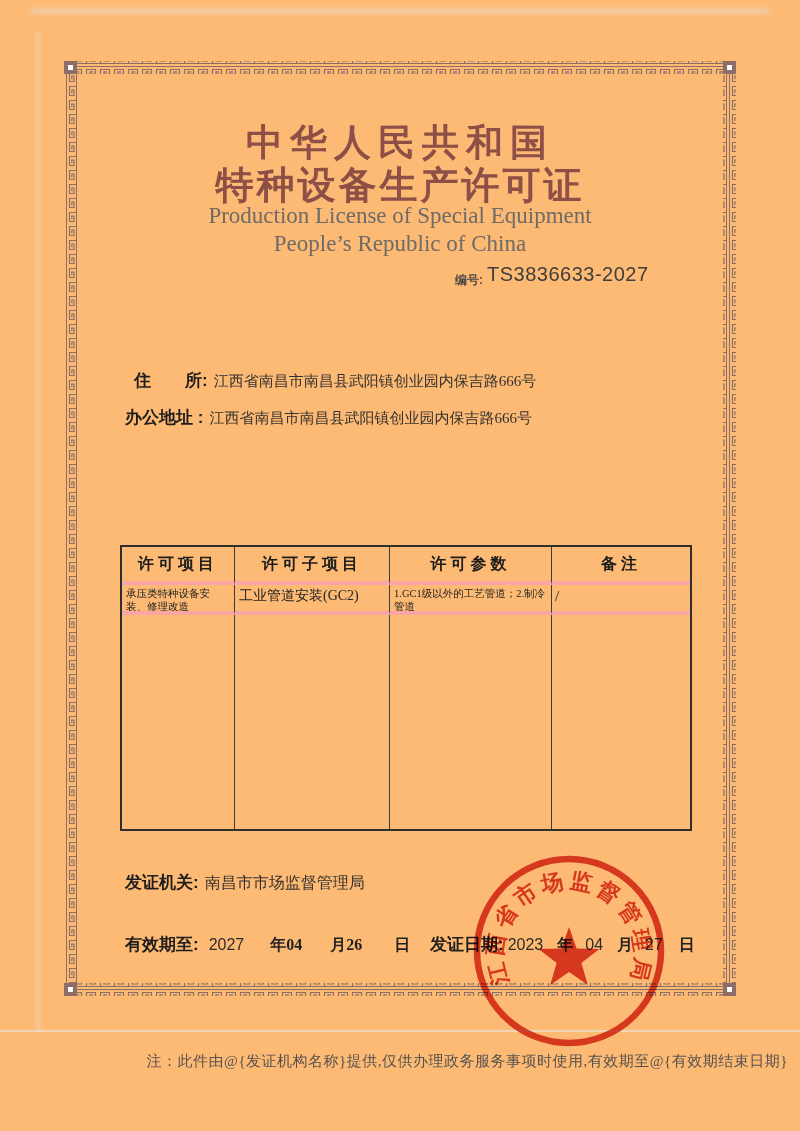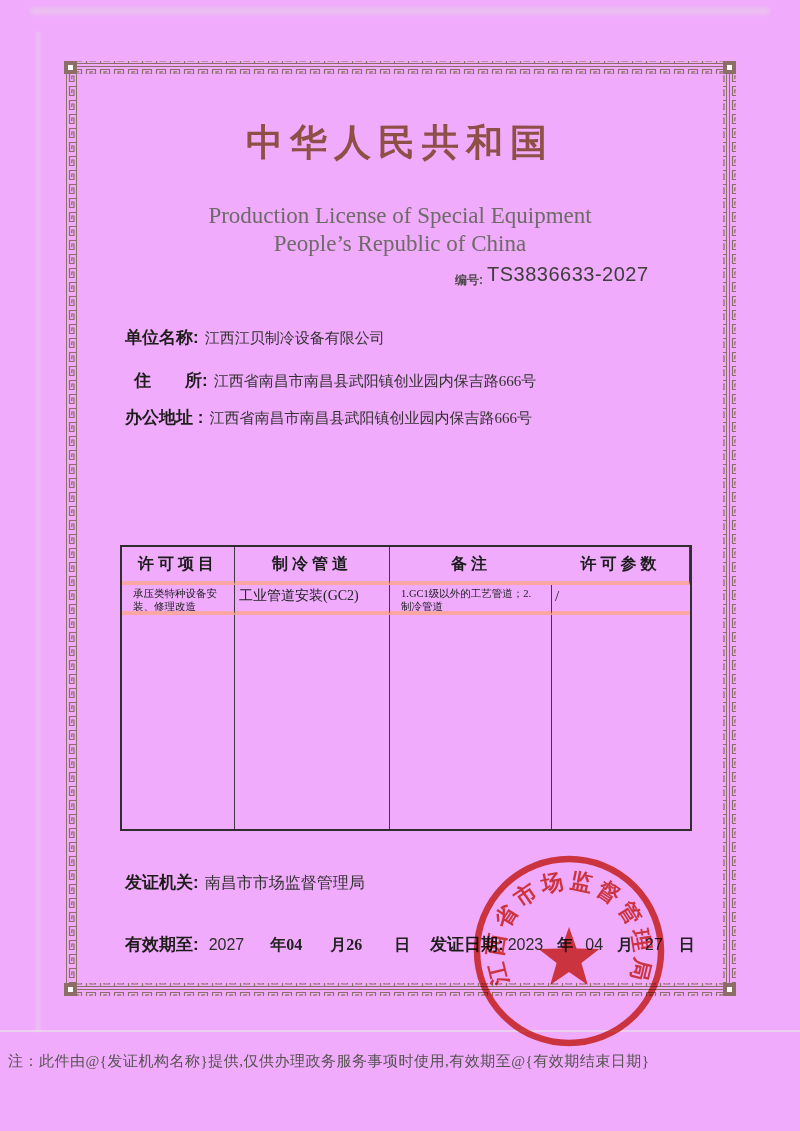--- a/index.html
+++ b/index.html
@@ -1,17 +1,17 @@
 <!DOCTYPE html>
 <html><head>
 <meta charset="utf-8">
 <style>
   html,body{margin:0;padding:0;background:#ffffff;}
   #page{
-    position:relative;width:800px;height:1131px;background:#f0abfc;overflow:hidden;
+    position:relative;width:800px;height:1131px;background:#fdba74;overflow:hidden;
     font-family:"Liberation Serif","DejaVu Serif",serif;color:#2f2d2b;
   }
   
   .artifact{position:absolute;pointer-events:none;}
   
   .title-cn{
     position:absolute;left:0;width:800px;text-align:center;font-weight:bold;
     color:#8e4f46;font-family:"Liberation Sans","DejaVu Sans",sans-serif;
   }
   .title-cn-1{top:118px;font-size:37px;letter-spacing:7px;}
@@ -43,34 +43,34 @@
     position:absolute;left:120px;top:545px;width:572px;height:286px;
     border:2px solid #2e2e2e;box-sizing:border-box;
     display:grid;grid-template-columns:113px 155px 162px 1fr;grid-template-rows:38px 30px 1fr;
   }
   .cell{box-sizing:border-box;border-right:1px solid #3a3a3a;overflow:hidden;}
   .cell.last{border-right:none;}
   .cell.hline{border-bottom:4px solid #fca5a5;}
   .th{display:flex;align-items:center;justify-content:center;
     font-size:16px;font-weight:bold;letter-spacing:4px;color:#1c1c1c;}
   .td{font-size:14px;color:#222;padding:2px 4px;line-height:1.3;}
-  .td.small{font-size:10.5px;line-height:1.25;padding:2px 11px;}
+  .td.small{font-size:10.5px;line-height:1.25;padding:2px 4px;}
   .td.slash{font-size:15px;padding-left:3px;}
   
   .issuer-row{position:absolute;top:871px;left:125px;white-space:nowrap;}
   .date-row{position:absolute;top:933px;white-space:nowrap;}
   .date-row .field-label{font-size:17px;}
   .dpart{font-size:16px;color:#2e2c2a;font-family:"Liberation Sans","DejaVu Sans",sans-serif;}
   .cnunit{font-family:"Liberation Serif","DejaVu Serif",serif;font-size:16px;font-weight:bold;color:#222;}
   
   .seal{position:absolute;left:469px;top:851px;width:200px;height:200px;
     mix-blend-mode:multiply;opacity:0.9;pointer-events:none;}
   
   .note{position:absolute;top:1052px;left:8px;width:780px;font-size:15px;color:#56524f;
-    font-family:"Liberation Serif","DejaVu Serif",serif;letter-spacing:0.5px;}
+    font-family:"Liberation Serif","DejaVu Serif",serif;letter-spacing:0.5px;text-align:right;}
   .border-svg{position:absolute;left:0;top:0;pointer-events:none;}
 </style>
 </head>
 <body>
 
 <div id="page">
 
   <div class="artifact" style="top:8px;left:30px;width:740px;height:6px;background:#e4e1de;opacity:.45;border-radius:3px;filter:blur(2px);"></div>
   <div class="artifact" style="top:32px;left:36px;width:4px;height:1000px;background:#e6e3e0;opacity:.4;filter:blur(1.5px);"></div>
   <div class="artifact" style="top:1030px;left:0;width:800px;height:2px;background:#e9e7e4;opacity:.6;"></div>
@@ -98,47 +98,44 @@
     </g>
     <g fill="#fdfcfb">
       <rect x="68" y="65" width="5" height="5"></rect>
         <rect x="727" y="65" width="5" height="5"></rect>
       <rect x="68" y="987" width="5" height="5"></rect>
         <rect x="727" y="987" width="5" height="5"></rect>
     </g>
   </svg>
 
   <div class="title-cn title-cn-1">中华人民共和国</div>
+  <div class="title-cn title-cn-2">特种设备生产许可证</div>
   <div class="title-en title-en-1">Production License of Special Equipment</div>
   <div class="title-en title-en-2">People’s Republic of China</div>
 
   <div class="serial-row">
     <span class="serial-label">编号:</span>
     <span class="serial-number">TS3836633-2027</span>
   </div>
 
-  <div class="field f-company">
-    <span class="field-label">单位名称:</span>
-    <span class="field-value">江西江贝制冷设备有限公司</span>
-  </div>
   <div class="field f-residence">
     <span class="field-label">住　　所:</span>
     <span class="field-value">江西省南昌市南昌县武阳镇创业园内保吉路666号</span>
   </div>
   <div class="field f-office">
     <span class="field-label">办公地址 :</span>
     <span class="field-value">江西省南昌市南昌县武阳镇创业园内保吉路666号</span>
   </div>
 
 
   <div class="cert-table">
     <div class="cell hline th">许可项目</div>
-    <div class="cell hline th">制冷管道</div>
+    <div class="cell hline th">许可子项目</div>
+    <div class="cell hline th">许可参数</div>
     <div class="cell hline th last">备注</div>
-    <div class="cell hline th">许可参数</div>
 
     <div class="cell hline td small">承压类特种设备安装、修理改造</div>
     <div class="cell hline td">工业管道安装(GC2)</div>
     <div class="cell hline td small">1.GC1级以外的工艺管道；2.制冷管道</div>
     <div class="cell hline td slash last">/</div>
 
     <div class="cell"></div>
     <div class="cell"></div>
     <div class="cell"></div>
     <div class="cell last"></div>

